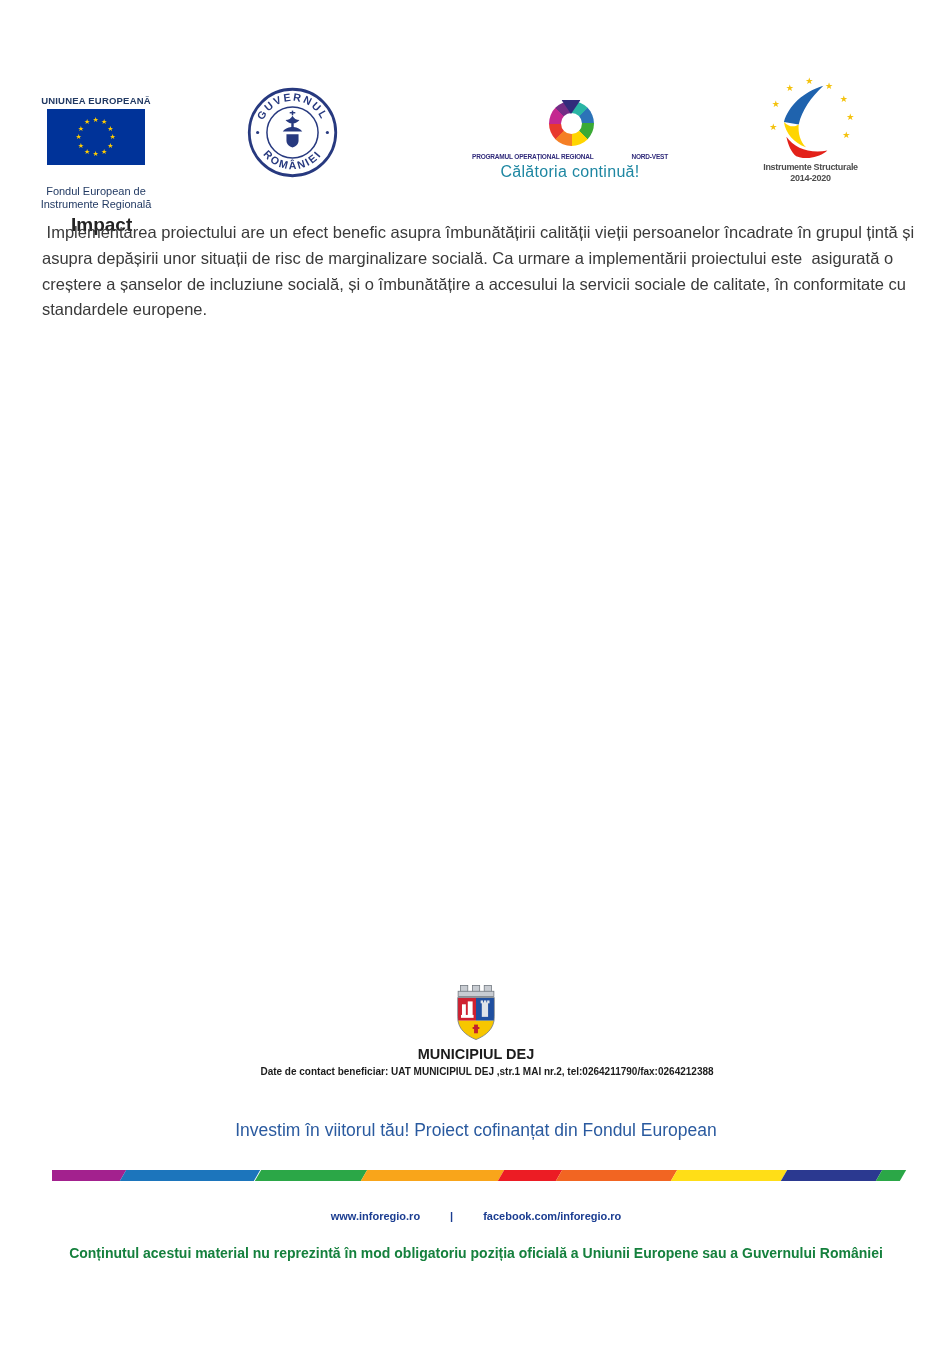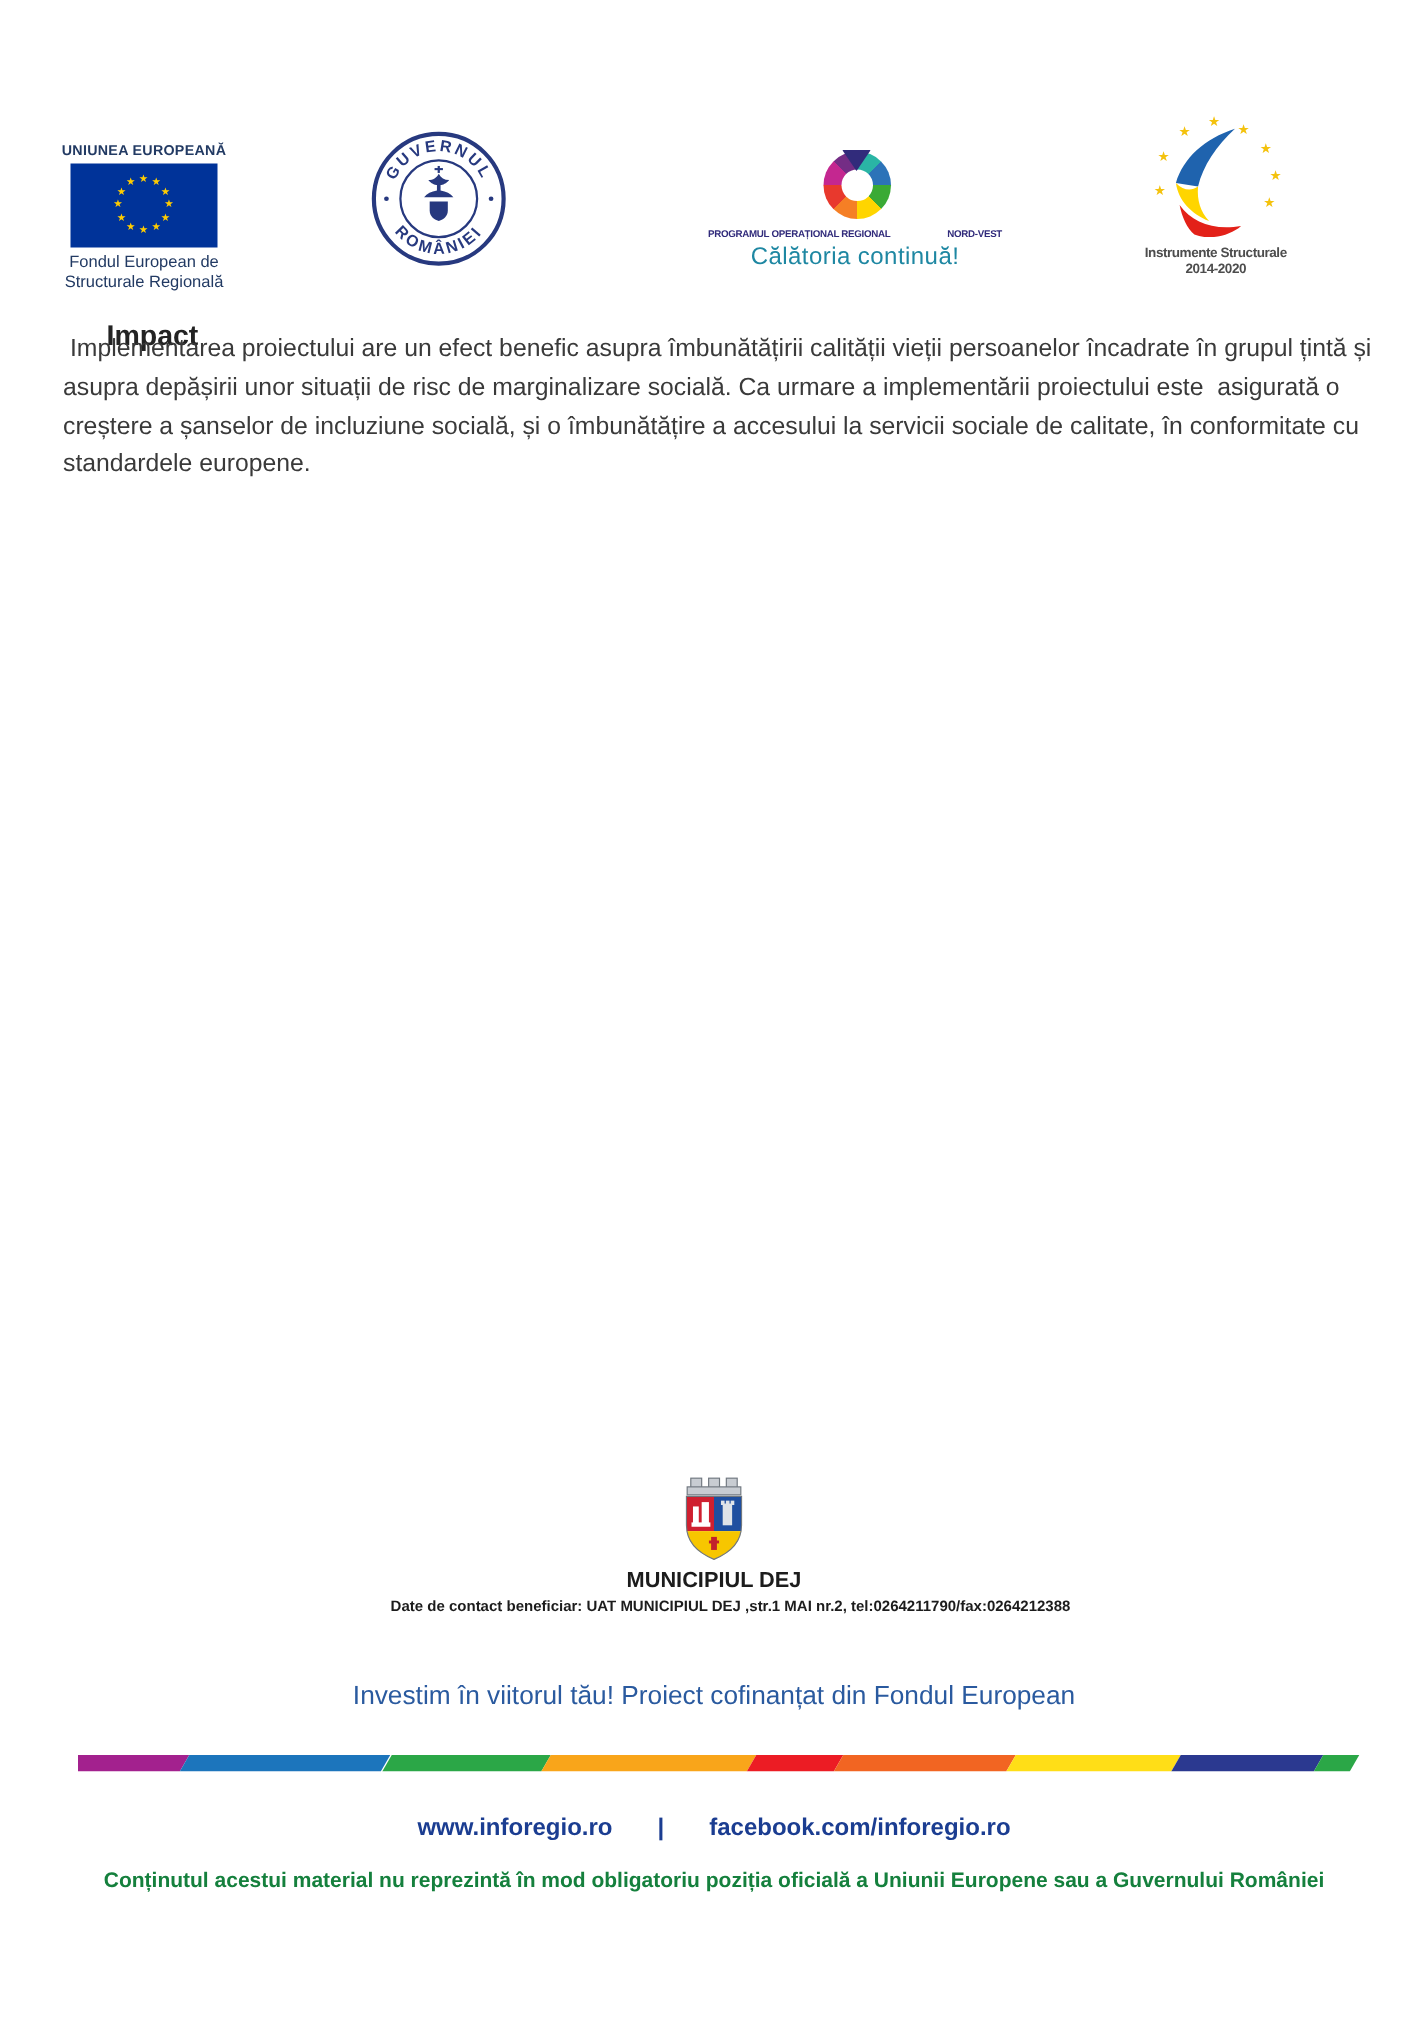--- a/index.html
+++ b/index.html
@@ -5,21 +5,21 @@
   html,body{margin:0;padding:0;}
   body{
     width:952px;height:1346px;position:relative;background:#ffffff;
     font-family:"Liberation Sans", sans-serif;overflow:hidden;
   }
   
   .eu-block{position:absolute;left:40px;top:95px;width:112px;text-align:center;}
   .eu-title{font-size:9.5px;font-weight:bold;color:#223a63;letter-spacing:.2px;white-space:nowrap;}
   .eu-flag{position:relative;width:98px;height:56px;margin:3px auto 0;background:#003399;}
   .eu-star{position:absolute;font-size:7px;line-height:1;color:#FFCC00;}
-  .eu-subtitle{font-size:11px;color:#223a63;line-height:1.15;margin-top:4px;}
+  .eu-subtitle{font-size:11px;color:#223a63;line-height:1.15;margin-top:20px;}
   .gov-seal{position:absolute;left:246px;top:86px;width:93px;height:93px;}
   .gov-seal svg{width:100%;height:100%;}
   .seal-arc-text{font-family:"Liberation Sans",sans-serif;font-weight:bold;font-size:11.5px;letter-spacing:2px;}
   .regio{position:absolute;left:472px;top:92px;width:196px;text-align:center;}
   .regio-word{display:flex;justify-content:center;align-items:flex-end;height:60px;}
   .regio-text{font-size:62px;font-weight:bold;line-height:.82;letter-spacing:-3px;}
   .regio-wheel{position:relative;width:45px;height:45px;border-radius:50%;margin:0 0 6px 2px;}
   .wheel-hole{position:absolute;inset:12px;background:#fff;border-radius:50%;}
   .wheel-notch{position:absolute;left:50%;top:-1px;transform:translateX(-50%);width:19px;height:14px;
     clip-path:polygon(0 0,100% 0,50% 100%);}
@@ -40,21 +40,21 @@
     font-size:14.5px;font-weight:bold;color:#1c1c1c;}
   .contact{position:absolute;left:11px;top:1066px;width:100%;text-align:center;
     font-size:10px;font-weight:bold;color:#1c1c1c;}
   .funding{position:absolute;left:0;top:1117px;width:100%;text-align:center;
     font-size:17.5px;line-height:26px;}
   .rainbow-bar{position:absolute;left:52px;top:1170px;width:856px;height:11px;display:flex;overflow:hidden;}
   .bar-seg{height:100%;flex-shrink:0;transform:skewX(-30deg);}
   .bar-seg:first-child{margin-left:-5px;}
   .bar-seg:last-child{margin-right:-5px;}
   .links-row{position:absolute;left:0;top:1210px;width:100%;display:flex;justify-content:center;gap:30px;
-    font-size:16px;font-weight:bold;}
+    font-size:11px;font-weight:bold;}
   .links-row .link{cursor:pointer;}
   .disclaimer{position:absolute;left:0;top:1245px;width:100%;text-align:center;font-size:14px;color:#15803d;font-weight:bold;}
 </style>
 </head>
 <body>
 
 <div class="eu-block">
   <div class="eu-title">UNIUNEA EUROPEANĂ</div>
   <div class="eu-flag" id="eu-flag" style="background: rgb(0, 51, 153);">
       <span class="eu-star" style="color: rgb(255, 204, 0); left: 45.5px; top: 7px;">★</span>
@@ -65,21 +65,21 @@
       <span class="eu-star" style="color: rgb(255, 204, 0); left: 54px; top: 38.7224px;">★</span>
       <span class="eu-star" style="color: rgb(255, 204, 0); left: 45.5px; top: 41px;">★</span>
       <span class="eu-star" style="color: rgb(255, 204, 0); left: 37px; top: 38.7224px;">★</span>
       <span class="eu-star" style="color: rgb(255, 204, 0); left: 30.7776px; top: 32.5px;">★</span>
       <span class="eu-star" style="color: rgb(255, 204, 0); left: 28.5px; top: 24px;">★</span>
       <span class="eu-star" style="color: rgb(255, 204, 0); left: 30.7776px; top: 15.5px;">★</span>
       <span class="eu-star" style="color: rgb(255, 204, 0); left: 37px; top: 9.27757px;">★</span>
     </div>
   <div class="eu-subtitle">
     <span>Fondul European de</span><br>
-    <span>Structurale Regională</span>
+    <span>Instrumente Regională</span>
   </div>
 </div>
 
 <div class="gov-seal">
   <svg viewBox="0 0 100 100">
     <circle cx="50" cy="50" r="46.5" fill="#ffffff" stroke="#27397f" stroke-width="3"></circle>
     <circle cx="50" cy="50" r="27.5" fill="none" stroke="#27397f" stroke-width="1.6"></circle>
     <path id="sealTop" d="M 16,50 A 34,34 0 0 1 84,50" fill="none"></path>
     <path id="sealBot" d="M 10.5,50 A 39.5,39.5 0 0 0 89.5,50" fill="none"></path>
     <text class="seal-arc-text" fill="#27397f">

